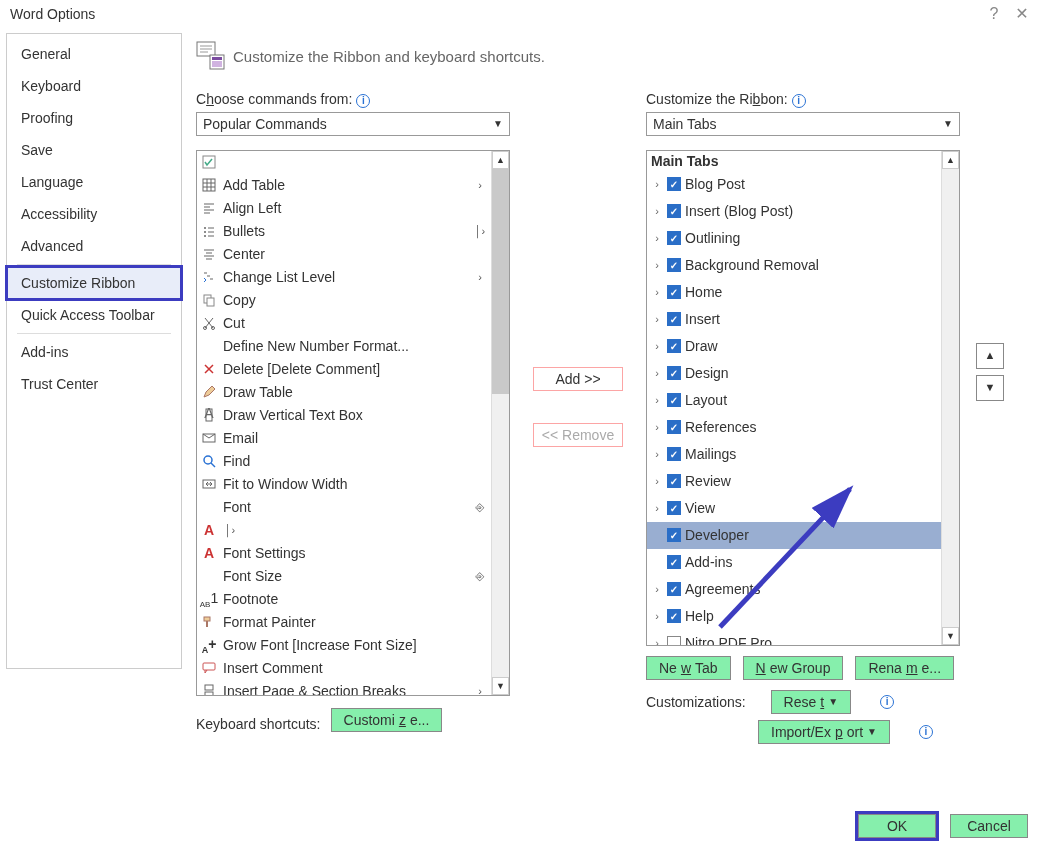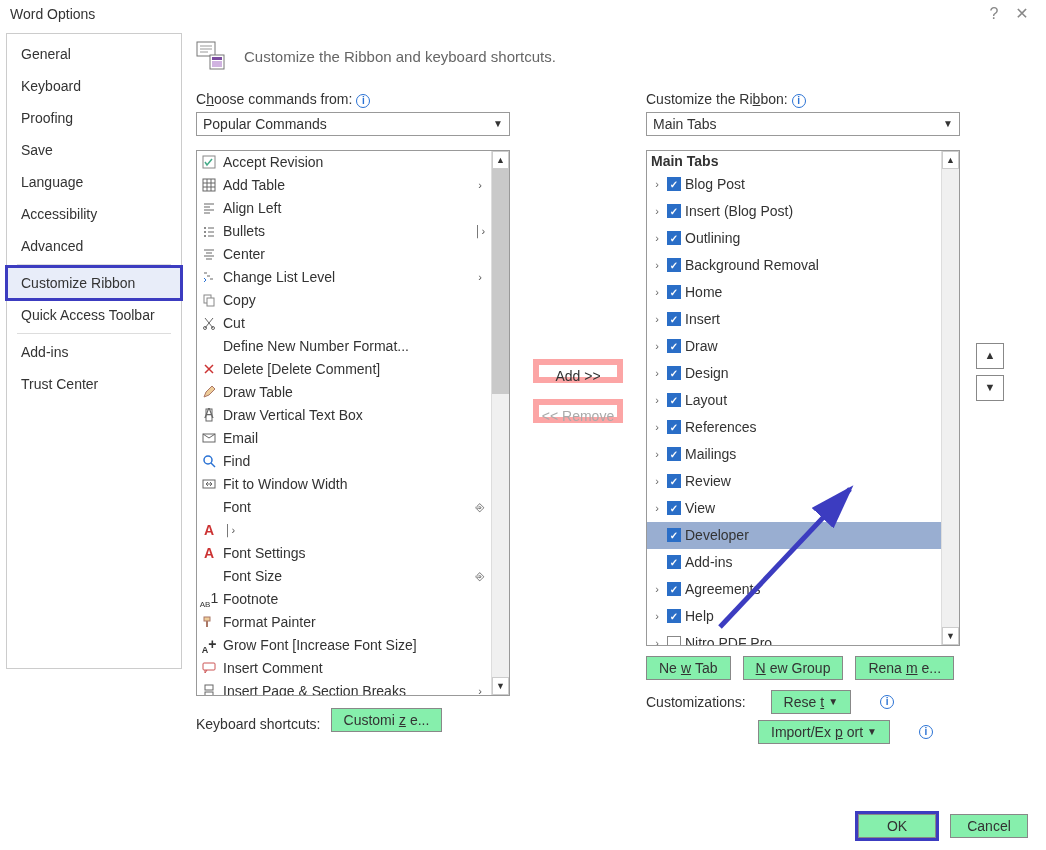--- a/index.html
+++ b/index.html
@@ -8,21 +8,21 @@
 .titlebar .spacer{flex:1}
 .titlebar .btn{width:28px;text-align:center;color:#888;font-size:16px}
 .main{display:flex;padding:0 6px}
 .sidebar{border:1px solid #ccc;width:176px;padding:4px 0;height:636px;margin-top:6px}
 .sidebar .item{padding:8px 14px;cursor:default}
 .sidebar .sep{border-top:1px solid #ddd;margin:2px 10px}
 .sidebar .item.sel{background:#e8edf9}
 
 .hl-ribbon{outline:3px solid #3c3cc0;outline-offset:-1px}
 .content{flex:1;padding:8px 14px;position:relative}
-.heading{display:flex;align-items:center;gap:16px;margin:6px 0 20px}
+.heading{display:flex;align-items:center;gap:5px;margin:6px 0 20px}
 .heading .txt{color:#666;font-size:15px}
 .icon-head{width:32px;height:30px;display:inline-block}
 .icon-head svg{width:100%;height:100%}
 .row{display:flex;align-items:flex-start;gap:18px}
 .col{display:flex;flex-direction:column}
 .colL{width:314px}
 .colM{width:100px;align-items:center;justify-content:center;padding-top:260px}
 .colR{width:314px}
 .lbl{margin-bottom:4px}
 .lbl .u{text-decoration:underline}
@@ -33,21 +33,21 @@
 .listbox .items{flex:1;overflow:hidden}
 .listbox .li{display:flex;align-items:center;height:23px;padding:0 4px;gap:6px}
 .listbox .li .ic{width:16px;height:16px;display:inline-flex;align-items:center;justify-content:center;color:#555;font-size:11px}
 .listbox .li .ic svg{width:14px;height:14px}
 .listbox .li .txt{flex:1;white-space:nowrap}
 .listbox .li .rr{width:14px;text-align:center;font-size:11px;color:#555}
 .listbox .sb{width:18px;background:#f0f0f0;border-left:1px solid #ddd;display:flex;flex-direction:column;align-items:center}
 .sb .sbt{height:18px;font-size:9px;display:flex;align-items:center;justify-content:center;width:100%;border:1px solid #ccc;background:#fff}
 .sb .thumb{flex:0 0 225px;background:#c9c9c9;width:100%}
 .sb .track{flex:1}
-.midbtn{width:90px;height:24px;border:6px solid #fca5a5;background:#fff;color:#aaa;margin:8px 0;text-align:center;line-height:22px}
+.midbtn{width:90px;height:24px;border:1px solid #fca5a5;background:#fff;color:#aaa;margin:16px 0;text-align:center;line-height:22px}
 .treehead{font-weight:bold;padding:2px 4px;border-bottom:0}
 .tree .li{display:flex;align-items:center;height:27px;padding:0 4px;gap:4px}
 .tree .li .exp{width:12px;font-size:11px;color:#666;text-align:center}
 .tree .li .cb{width:14px;height:14px;background:#2a6ec7;display:inline-flex;align-items:center;justify-content:center;color:#fff;font-size:10px;font-weight:bold}
 .tree .li .cb.empty{background:#fff;border:1px solid #888}
 .tree .li.sel{background:#99aed1}
 .sidebtns{position:absolute;right:-44px;top:252px;display:flex;flex-direction:column;gap:6px}
 .sidebtn{width:28px;height:26px;border:1px solid #888;background:#fff;text-align:center;line-height:22px;font-size:11px}
 .under{display:flex;align-items:flex-end;gap:10px;margin-top:12px}
 .btn2{border:1px solid #888;padding:3px 12px;background:#86efac;display:inline-flex;align-items:center;gap:4px}
@@ -113,21 +113,20 @@
         </div>
         <div class="listbox">
           <div class="items" id="left-items">
               <div class="li">
                 <span class="ic">
                   <svg viewBox="0 0 14 14">
                     <rect x="1" y="1" width="12" height="12" fill="none" stroke="#888"></rect>
                     <path d="M3 7l2 3 5-6" stroke="#4a8" fill="none" stroke-width="1.5"></path>
                   </svg>
                 </span>
-                <span class="txt">Accept Revision</span>
               </div>
               <div class="li">
                 <span class="ic">
                   <svg viewBox="0 0 14 14">
                     <rect x="1" y="1" width="12" height="12" fill="none" stroke="#666"></rect>
                     <path d="M1 5h12M1 9h12M5 1v12M9 1v12" stroke="#666"></path>
                   </svg>
                 </span>
                 <span class="txt">Add Table</span>
                 <span class="rr">›</span>

